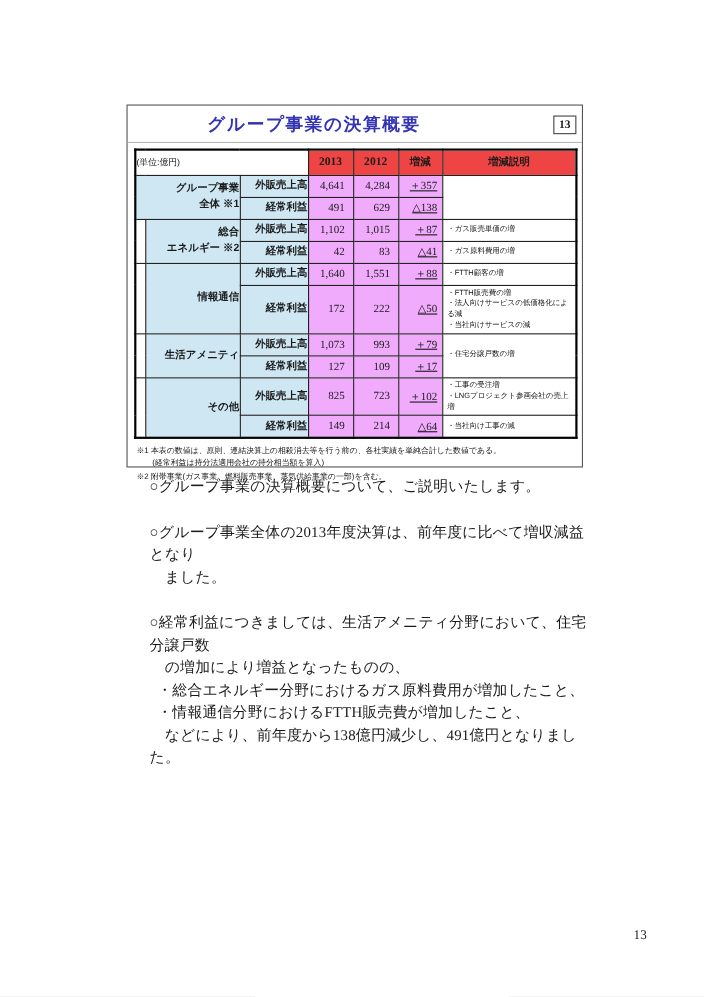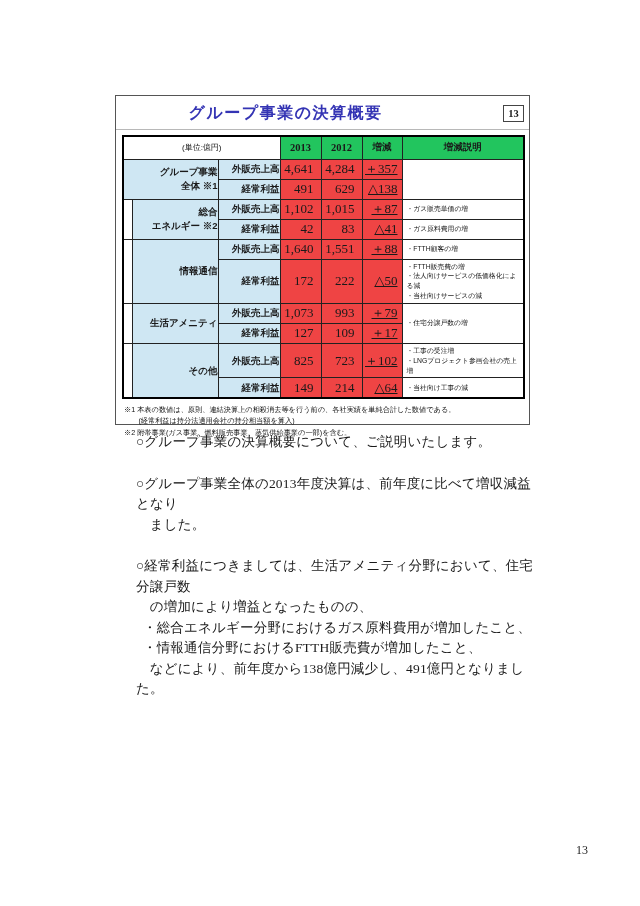--- a/index.html
+++ b/index.html
@@ -32,31 +32,31 @@
     min-width:21px; height:17px; border:1.5px solid #444; text-align:center;
     font:bold 10.5px "Liberation Serif", serif; line-height:15px; background:#fff;
   }
   
   .fin-table {
     border-collapse:collapse; table-layout:fixed; margin:5px 6px 0 6px;
     width:401px; border:2px solid #000;
   }
   .fin-table td { border:1px solid #222; height:20px; vertical-align:middle; overflow:hidden; }
   .head td { height:23px; }
-  .unit { text-align:center; font-size:8px; color:#111; background:#fff;margin-left:44px; }
-  .hd { background:#22c55e; text-align:center; font-weight:bold; font-size:9.5px; }
+  .unit { text-align:left; font-size:8px; color:#111; background:#fff;margin-left:44px; }
+  .hd { background:#ef4444; text-align:center; font-weight:bold; font-size:9.5px; }
   .yr { font-family:"Liberation Serif", serif; font-size:10.5px; }
   .cat, .met {
     background:#cfe7f3; font-weight:bold; text-align:right; font-size:9.5px;
     white-space:pre-line; line-height:1.45;
   }
   .sp { background:#fff; }
   .num, .chg {
-    font-family:"Liberation Serif", serif; font-size:13px; text-align:right;
-    padding-right:7px; background:#ef4444;
+    font-family:"Liberation Serif", serif; font-size:10px; text-align:right;
+    padding-right:7px; background:#f0abfc;
   }
   .chg { padding-right:4px;text-decoration:underline; }
   .note {
     font-size:6.8px; line-height:1.45; white-space:pre-line; text-align:left;
     padding:2px 2px 2px 4px; background:#fff; color:#111;
   }
   .tall td { height:30px; }
   
   .footnotes {
     margin:5px 8px 0 8px; font-size:7.2px; line-height:1.6; color:#111;

